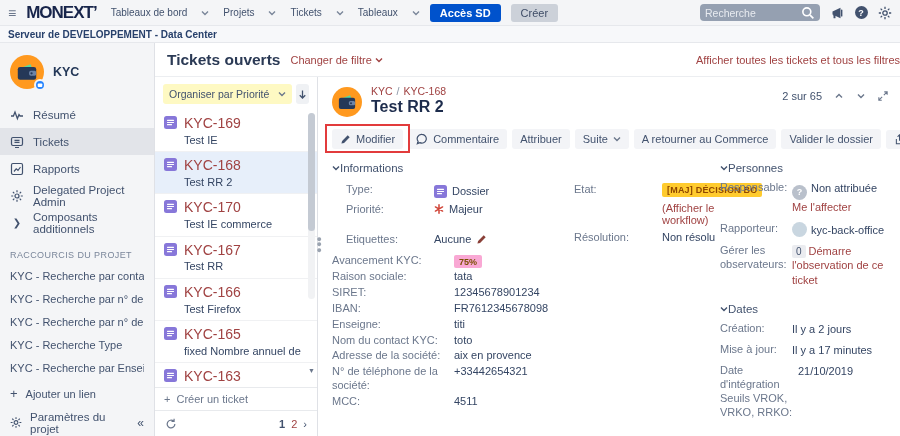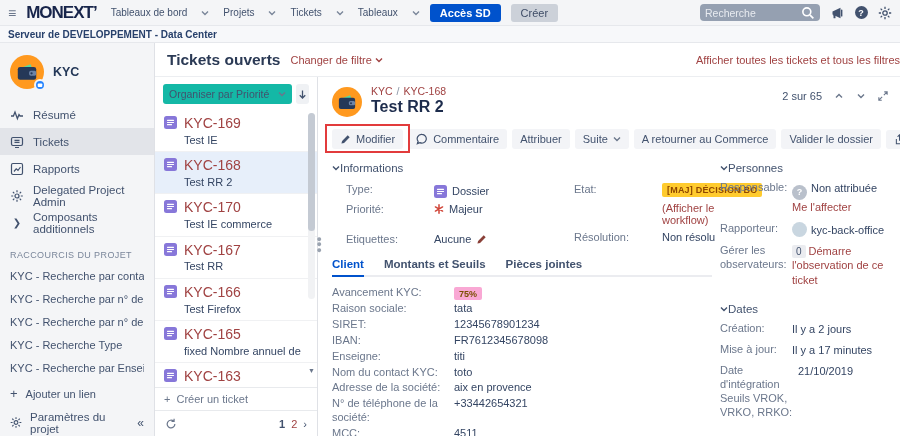--- a/index.html
+++ b/index.html
@@ -66,21 +66,21 @@
   .page-title { font-size:15.5px; font-weight:700; color:#2b3a55; white-space:nowrap; }
   .filter-link { font-size:11px; color:#a04242; margin-left:10px; display:flex; align-items:center; gap:3px;
                  cursor:pointer; white-space:nowrap; }
   .filter-link .caret { color:#a04242; }
   .right-link { margin-left:auto; font-size:11px; color:#a04242; white-space:nowrap; flex-shrink:0; cursor:pointer; }
   .content-body { flex:1; display:flex; min-height:0; }
 
   
   .listpane { width:163px; flex-shrink:0; border-right:1px solid #dfe1e6; display:flex; flex-direction:column; position:relative; }
   .list-toolbar { display:flex; gap:4px; padding:7px 8px 6px; }
-  .sort-btn { background:#14b8a6; color:#42526e; font-size:10.5px; padding:4px 6px; border-radius:3px;
+  .sort-btn { background:#fef9c3; color:#42526e; font-size:10.5px; padding:4px 6px; border-radius:3px;
               display:flex; align-items:center; gap:9px; cursor:pointer; white-space:nowrap; }
   .sort-icon-btn { background:#eff1f4; border-radius:3px; width:26px; display:flex; align-items:center;
                    justify-content:center; cursor:pointer; }
   .ticket-list { flex:1; overflow:hidden; }
   .ticket { display:flex; gap:7px; padding:4px 8px 4px 9px; border-top:1px solid #f0f1f3; cursor:pointer; }
   .ticket:first-child { border-top:none; }
   .ticket.selected { background:#e7effa; }
   .t-icon { width:13px; height:13px; margin-top:2px; flex-shrink:0; }
   .t-key { font-size:14px; color:#a04242; line-height:1.35; }
   .t-sum { font-size:11px; color:#344563; line-height:1.3; white-space:nowrap; overflow:hidden; max-width:118px; }
@@ -537,25 +537,20 @@
                     </span>
                   <span class="ilabel"></span>
                   <span class="ivalue">
                       <span class="wf-link">(Afficher le workflow)</span>
                     </span>
                   <span class="ilabel">Résolution:</span>
                   <span class="ivalue">Non résolu</span>
                 </div>
               </div>
 
-              <div class="tabs" id="tab-list">
-                  <span class="tab active">Client</span>
-                  <span class="tab">Montants et Seuils</span>
-                  <span class="tab">Pièces jointes</span>
-                </div>
               <div class="fields" id="client-fields">
                   <div class="frow">
                     <span class="flabel">Avancement KYC:</span>
                     <span class="fvalue"><span class="pct-badge">75%</span></span>
                   </div>
                   <div class="frow">
                     <span class="flabel">Raison sociale:</span>
                     <span class="fvalue">tata</span>
                   </div>
                   <div class="frow">

